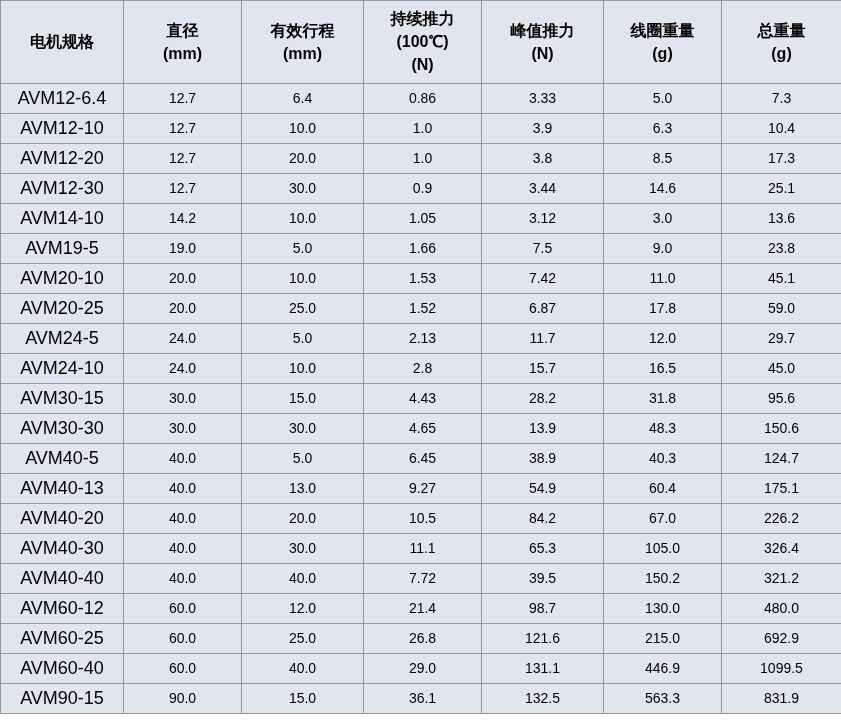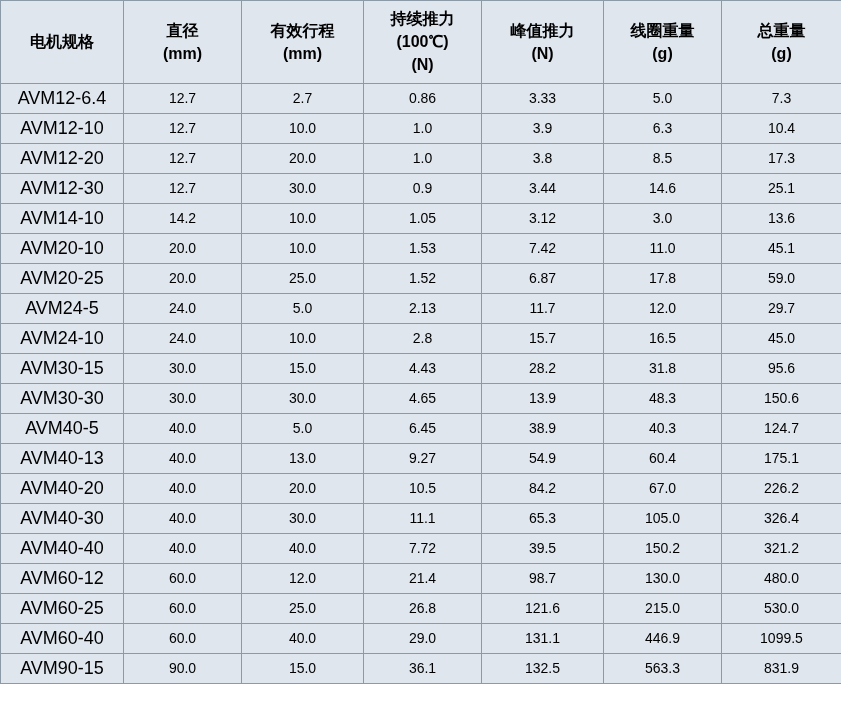--- a/index.html
+++ b/index.html
@@ -94,21 +94,21 @@
       <th>
         <span>总重量</span>
         <span class="unit">(g)</span>
       </th>
     </tr>
   </thead>
   <tbody id="table-body">
       <tr>
         <td class="model">AVM12-6.4</td>
         <td>12.7</td>
-        <td>2.7</td>
+        <td>6.4</td>
         <td>0.86</td>
         <td>3.33</td>
         <td>5.0</td>
         <td>7.3</td>
       </tr>
       <tr>
         <td class="model">AVM12-10</td>
         <td>12.7</td>
         <td>10.0</td>
         <td>1.0</td>
@@ -135,20 +135,29 @@
         <td>25.1</td>
       </tr>
       <tr>
         <td class="model">AVM14-10</td>
         <td>14.2</td>
         <td>10.0</td>
         <td>1.05</td>
         <td>3.12</td>
         <td>3.0</td>
         <td>13.6</td>
+      </tr>
+      <tr>
+        <td class="model">AVM19-5</td>
+        <td>19.0</td>
+        <td>5.0</td>
+        <td>1.66</td>
+        <td>7.5</td>
+        <td>9.0</td>
+        <td>23.8</td>
       </tr>
       <tr>
         <td class="model">AVM20-10</td>
         <td>20.0</td>
         <td>10.0</td>
         <td>1.53</td>
         <td>7.42</td>
         <td>11.0</td>
         <td>45.1</td>
       </tr>
@@ -251,21 +260,21 @@
         <td>130.0</td>
         <td>480.0</td>
       </tr>
       <tr>
         <td class="model">AVM60-25</td>
         <td>60.0</td>
         <td>25.0</td>
         <td>26.8</td>
         <td>121.6</td>
         <td>215.0</td>
-        <td>530.0</td>
+        <td>692.9</td>
       </tr>
       <tr>
         <td class="model">AVM60-40</td>
         <td>60.0</td>
         <td>40.0</td>
         <td>29.0</td>
         <td>131.1</td>
         <td>446.9</td>
         <td>1099.5</td>
       </tr>

